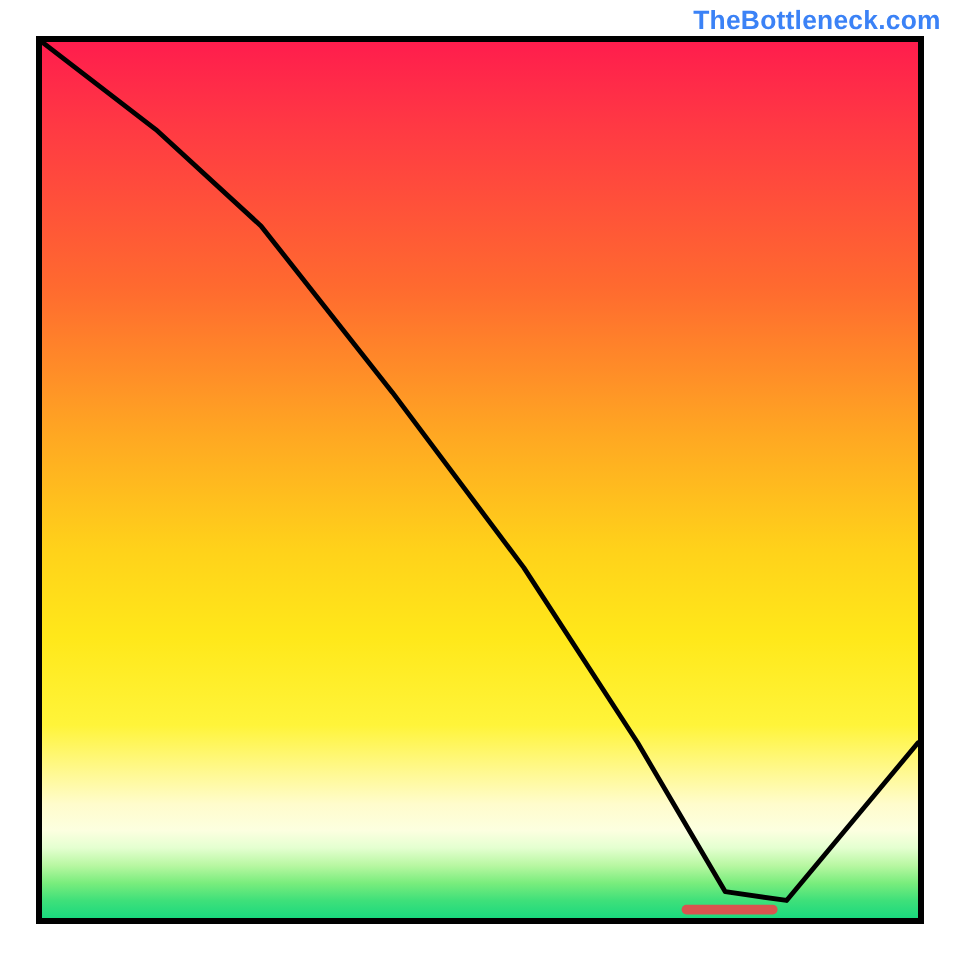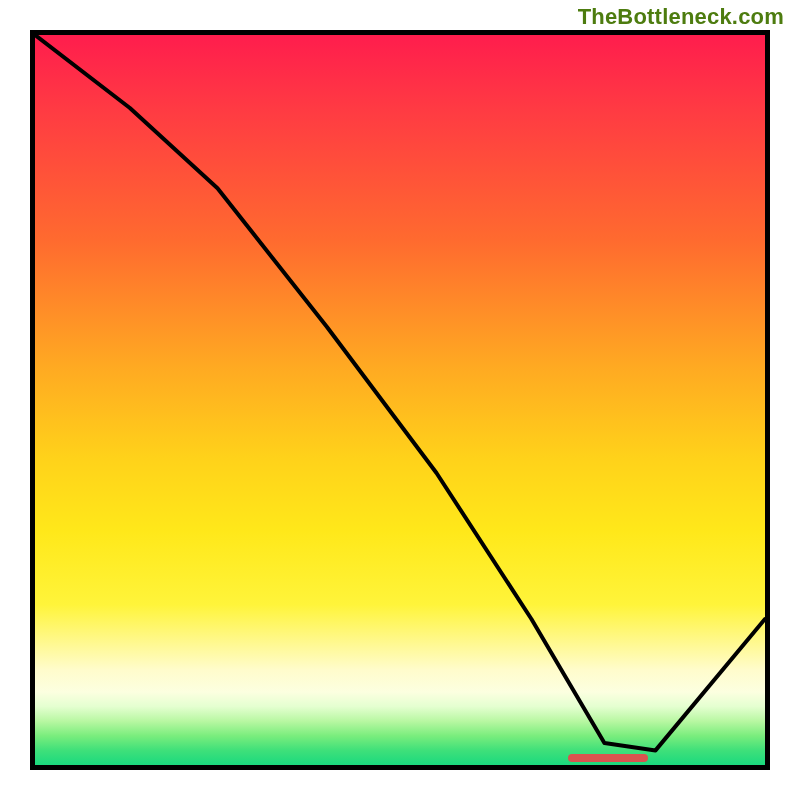--- a/index.html
+++ b/index.html
@@ -14,21 +14,21 @@
     position: relative;
     width: 800px;
     height: 800px;
   }
   .watermark {
     position: absolute;
     top: 4px;
     right: 16px;
     font-size: 22px;
     font-weight: bold;
-    color: #4d7c0f;
+    color: #3b82f6;
     letter-spacing: 0.2px;
   }
   .plot-frame {
     position: absolute;
     left: 30px;
     top: 30px;
     width: 740px;
     height: 740px;
     box-sizing: border-box;
     border: 5px solid #000000;

